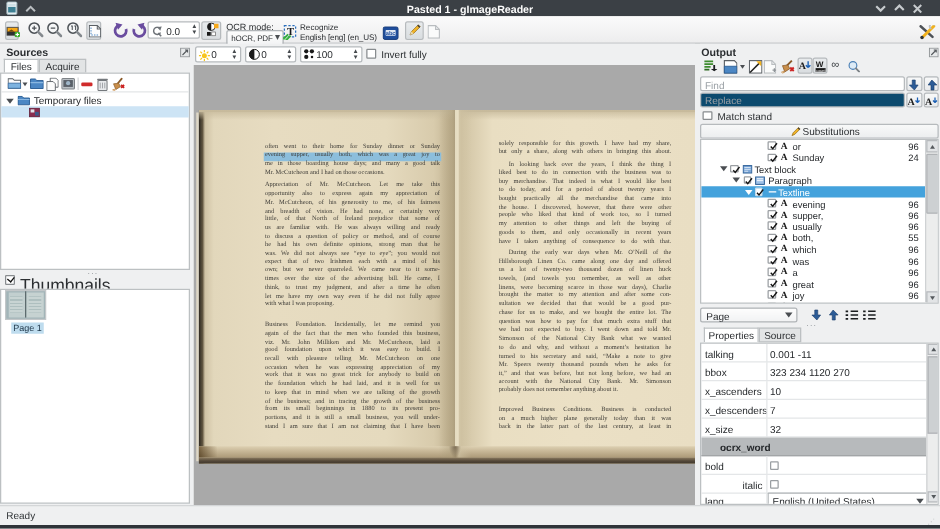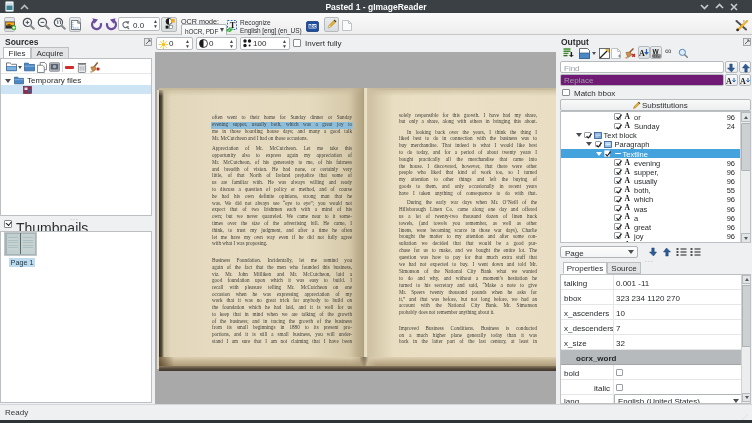--- a/index.html
+++ b/index.html
@@ -398,37 +398,37 @@
     <div class="bluearrow" style="left:165px;top:26px;width:12.5px;height:12px;">
         <svg width="11" height="10" viewBox="0 0 11 10" style="margin:1px auto;">
           <path d="M5.5 9 L1.5 5 h2.3 V1 h2.4 v4 h2.3 Z" fill="#2c5c97" stroke="#1c3f6b" stroke-width="0.5"></path>
         </svg>
       </div>
     <div class="bluearrow" style="left:178.5px;top:26px;width:12.5px;height:12px;">
         <svg width="11" height="10" viewBox="0 0 11 10" style="margin:1px auto;">
           <path d="M5.5 1 L9.5 5 h-2.3 V9 h-2.4 V5 h-2.3 Z" fill="#2c5c97" stroke="#1c3f6b" stroke-width="0.5"></path>
         </svg>
       </div>
-    <div class="abs" style="left:0;top:38.5px;width:164px;height:12px;background:#701a75;border:1px solid #b6babd;border-radius:2px;font-size:8px;color:#9aa0a5;">
+    <div class="abs" style="left:0;top:38.5px;width:164px;height:12px;background:#0c4a6e;border:1px solid #b6babd;border-radius:2px;font-size:8px;color:#9aa0a5;">
         <span style="position:absolute;left:3px;top:1.5px;">Replace</span>
       </div>
     <div class="bluearrow" style="left:165px;top:38.5px;width:12.5px;height:12px;">
         <svg width="11" height="10" viewBox="0 0 11 10" style="margin:1px auto;">
           <text x="0" y="8" font-size="8" font-weight="bold" fill="#1a1a1a" font-family="Liberation Serif">A</text>
           <path d="M8 2 v4 M8 6 l-1.6-1.6 M8 6 l1.6-1.6" stroke="#1a5fb4" stroke-width="1" fill="none"></path>
         </svg>
       </div>
     <div class="bluearrow" style="left:178.5px;top:38.5px;width:12.5px;height:12px;">
         <svg width="11" height="10" viewBox="0 0 11 10" style="margin:1px auto;">
           <text x="0" y="8" font-size="8" font-weight="bold" fill="#1a1a1a" font-family="Liberation Serif">A</text>
           <path d="M8 2 v4 M8 6 l-1.6-1.6 M8 6 l1.6-1.6" stroke="#1a5fb4" stroke-width="1" fill="none"></path>
         </svg>
       </div>
     <div class="check" style="left:2px;top:53.5px;"></div>
-    <div class="lbl" style="left:14px;top:54px;font-size:8px;">Match bbox</div>
+    <div class="lbl" style="left:14px;top:54px;font-size:8px;">Match stand</div>
     <div class="abs" style="left:0px;top:64px;width:191px;height:12px;border:1px solid #b6babd;border-radius:2px;background:linear-gradient(#f8f9f9,#eceeef);"></div>
     <svg class="abs" style="left:73px;top:66px" width="8" height="8" viewBox="0 0 8 8">
         <path d="M0.5 7.5 L1.5 5.2 L5.8 0.9 L7.1 2.2 L2.8 6.5 Z" fill="#f0b429" stroke="#8a6414" stroke-width="0.5"></path>
         <path d="M5.8 0.9 L7.1 2.2 L6.4 2.9 L5.1 1.6 Z" fill="#3c3c3c"></path>
       </svg>
     <div class="lbl" style="left:82px;top:66px;font-size:8px;">Substitutions</div>
     <div id="otree" class="white" style="position:absolute;left:0;top:76px;width:191px;height:132px;overflow:hidden;">
 <div class="abs" style="left:53px;top:1.40px;width:6.5px;height:6.5px;background:#fff;border:1px solid #9a9ea2;border-radius:1px;"></div>
         <svg class="abs" style="left:52.5px;top:0.40px" width="10" height="10" viewBox="0 0 10 10">
           <path d="M2.6 5.2 L4.2 7 L7.6 2.6" stroke="#141414" stroke-width="1.1" fill="none"></path>

